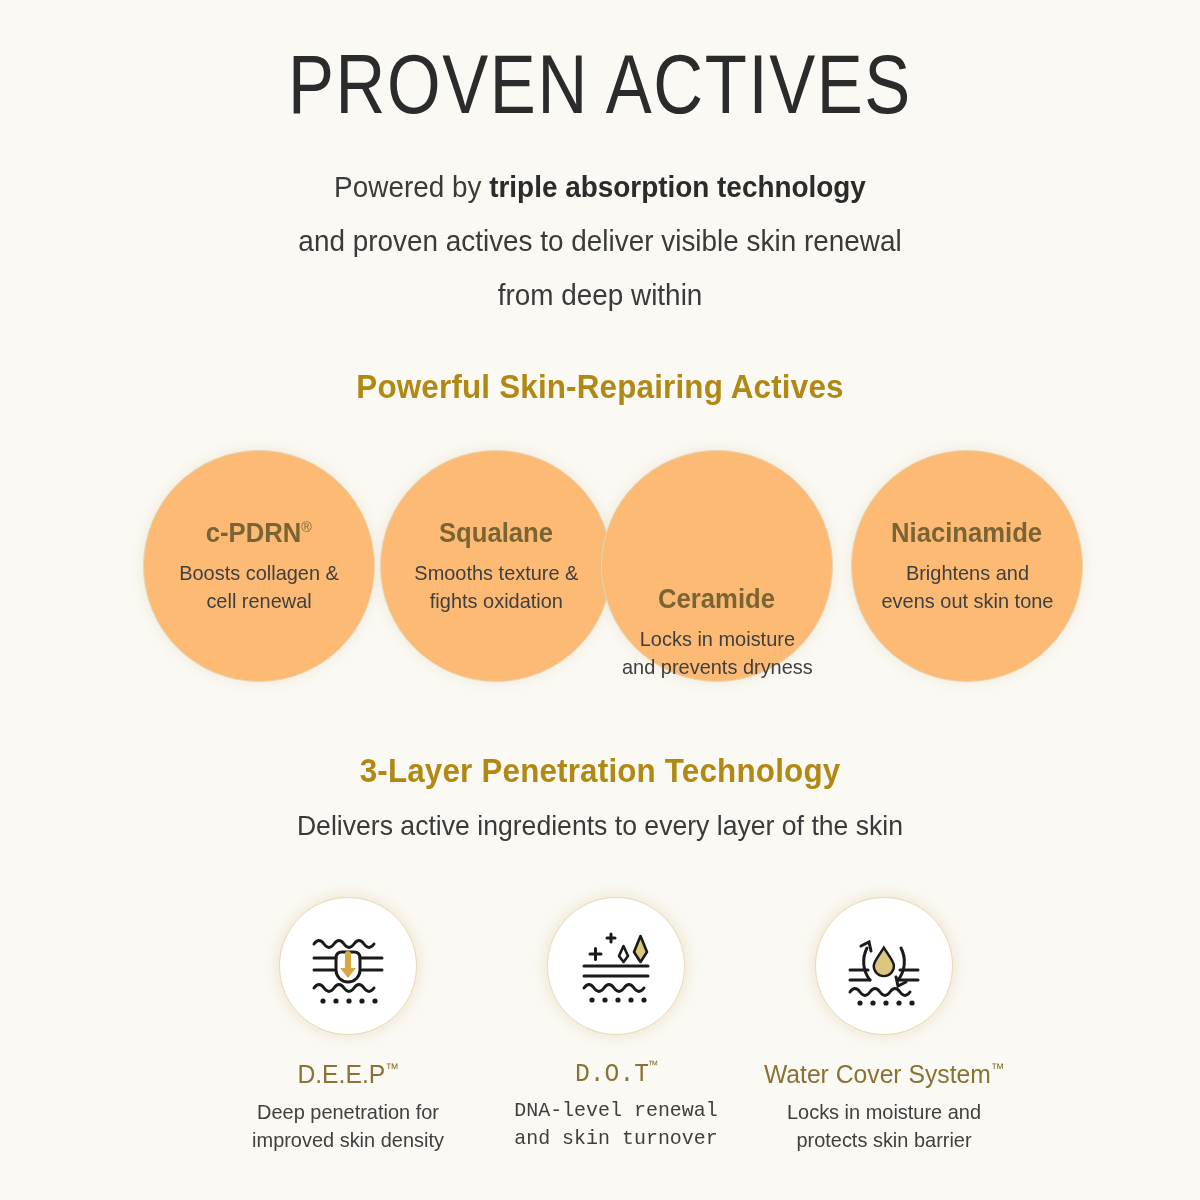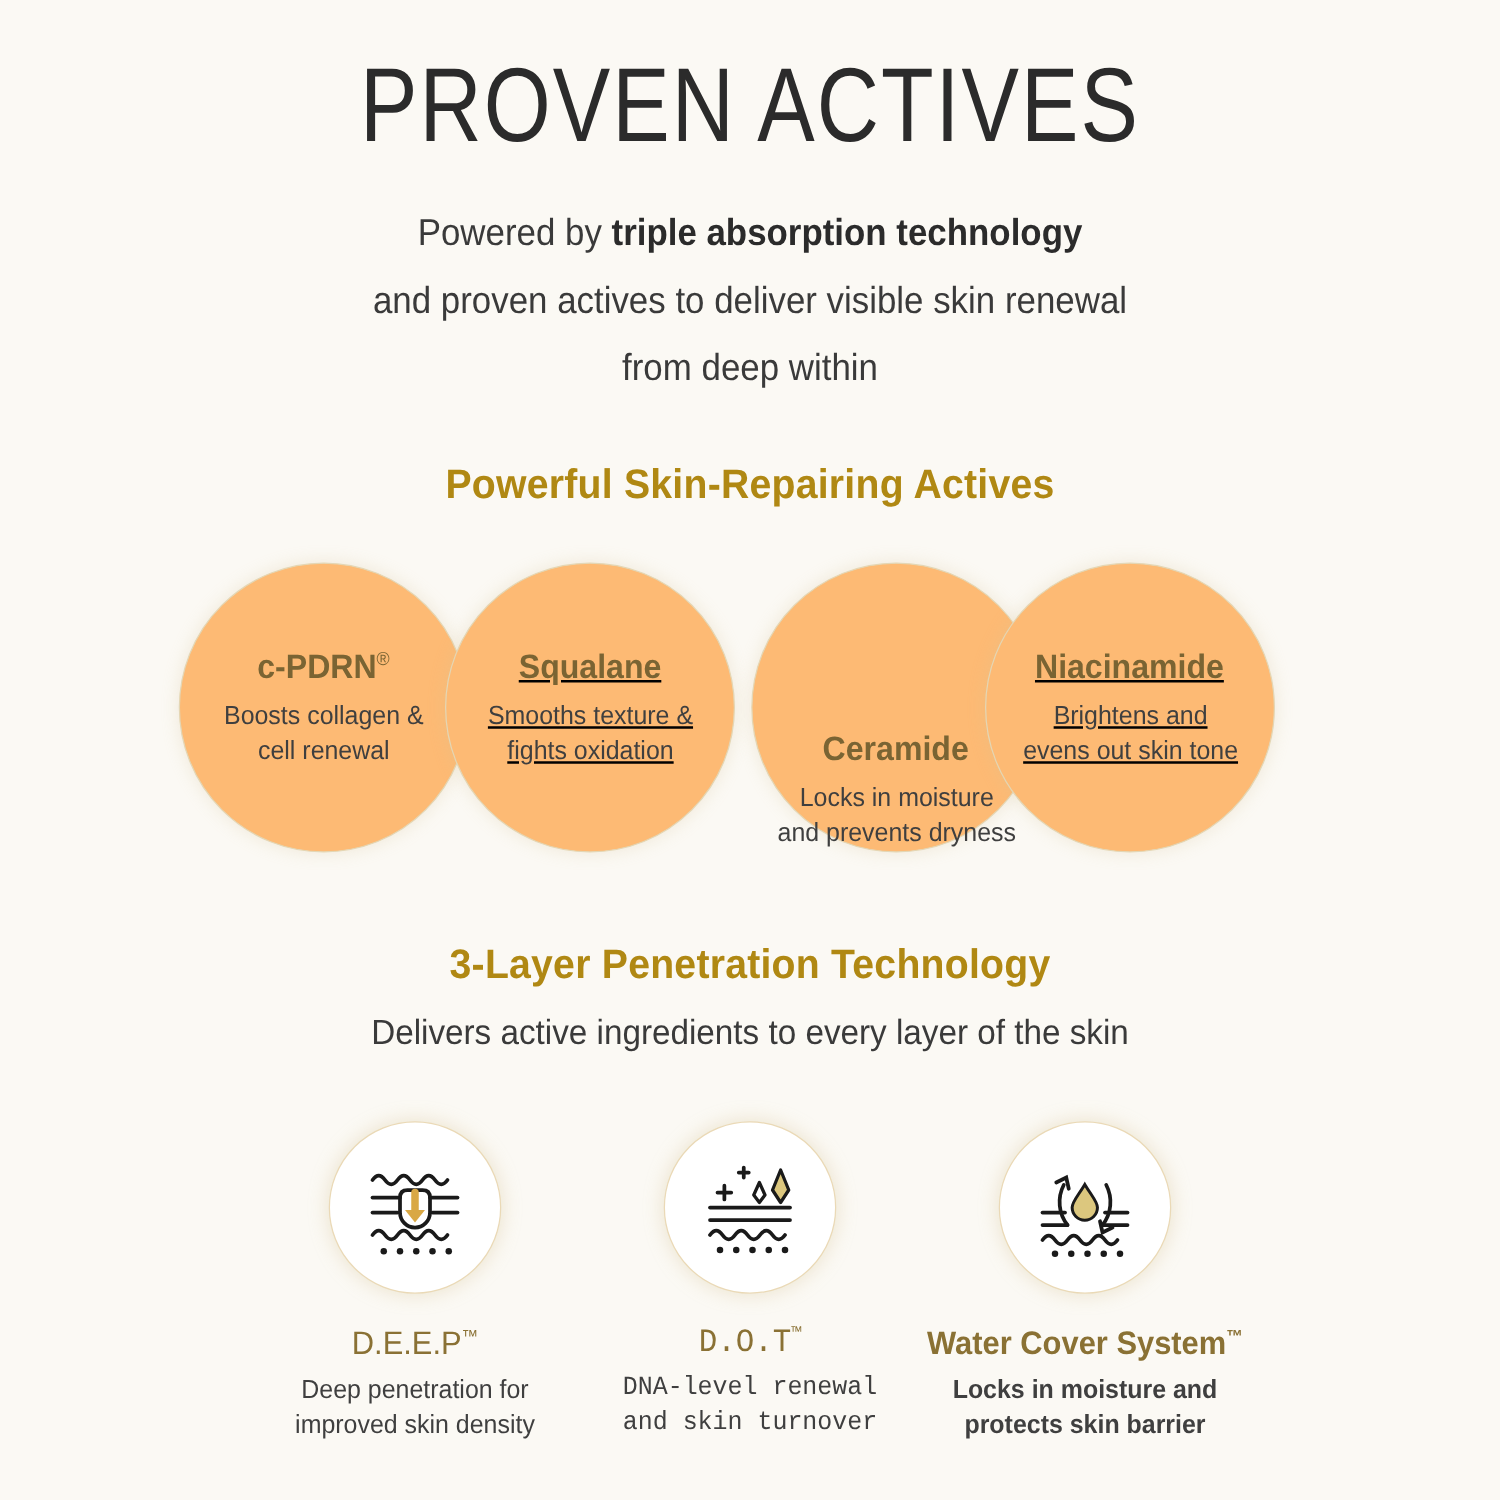--- a/index.html
+++ b/index.html
@@ -95,23 +95,23 @@
     border-radius: 50%;
     background: #fdba74;
     border: 1px solid #e4d6b4;
     box-shadow: 0 0 14px rgba(215,195,150,0.30);
     display: flex;
     flex-direction: column;
     align-items: center;
     justify-content: center;
   }
   .active-circle:nth-of-type(1) { left: 143px; }
-  .active-circle:nth-of-type(2) { left: 356px; text-decoration: underline; }
+  .active-circle:nth-of-type(2) { left: 380px; }
   .active-circle:nth-of-type(3) { left: 601px; justify-content: flex-end; }
-  .active-circle:nth-of-type(4) { left: 788px; text-decoration: underline; }
+  .active-circle:nth-of-type(4) { left: 851px; }
 
   .active-title {
     font-size: 27px;
     font-weight: 700;
     color: #7a6433;
     margin-bottom: 10px;
     white-space: nowrap;
     transform: scaleX(0.95);
   }
   .active-title sup { font-size: 15px; vertical-align: super; font-weight: 400; }
@@ -122,34 +122,34 @@
     color: #3f3f3f;
     text-align: center;
     white-space: pre-line;
     transform: scaleX(0.95);
   }
 
   
   #tech-row {
     position: absolute;
     top: 897px;
-    left: 0;
+    left: 16px;
     width: 992px;
     height: 300px;
   }
 
   .tech-item {
     position: absolute;
     top: 0;
     width: 300px;
     text-align: center;
   }
   .tech-item:nth-of-type(1) { left: 182px; }
   .tech-item:nth-of-type(2) { left: 450px; font-family: Liberation Mono, monospace; }
-  .tech-item:nth-of-type(3) { left: 718px; font-weight: bold; }
+  .tech-item:nth-of-type(3) { left: 718px; }
 
   .tech-icon-circle {
     width: 138px;
     height: 138px;
     margin: 0 auto;
     border-radius: 50%;
     background: #ffffff;
     border: 1px solid #ead9b6;
     box-shadow: 0 0 16px rgba(212,190,140,0.40);
     display: flex;

